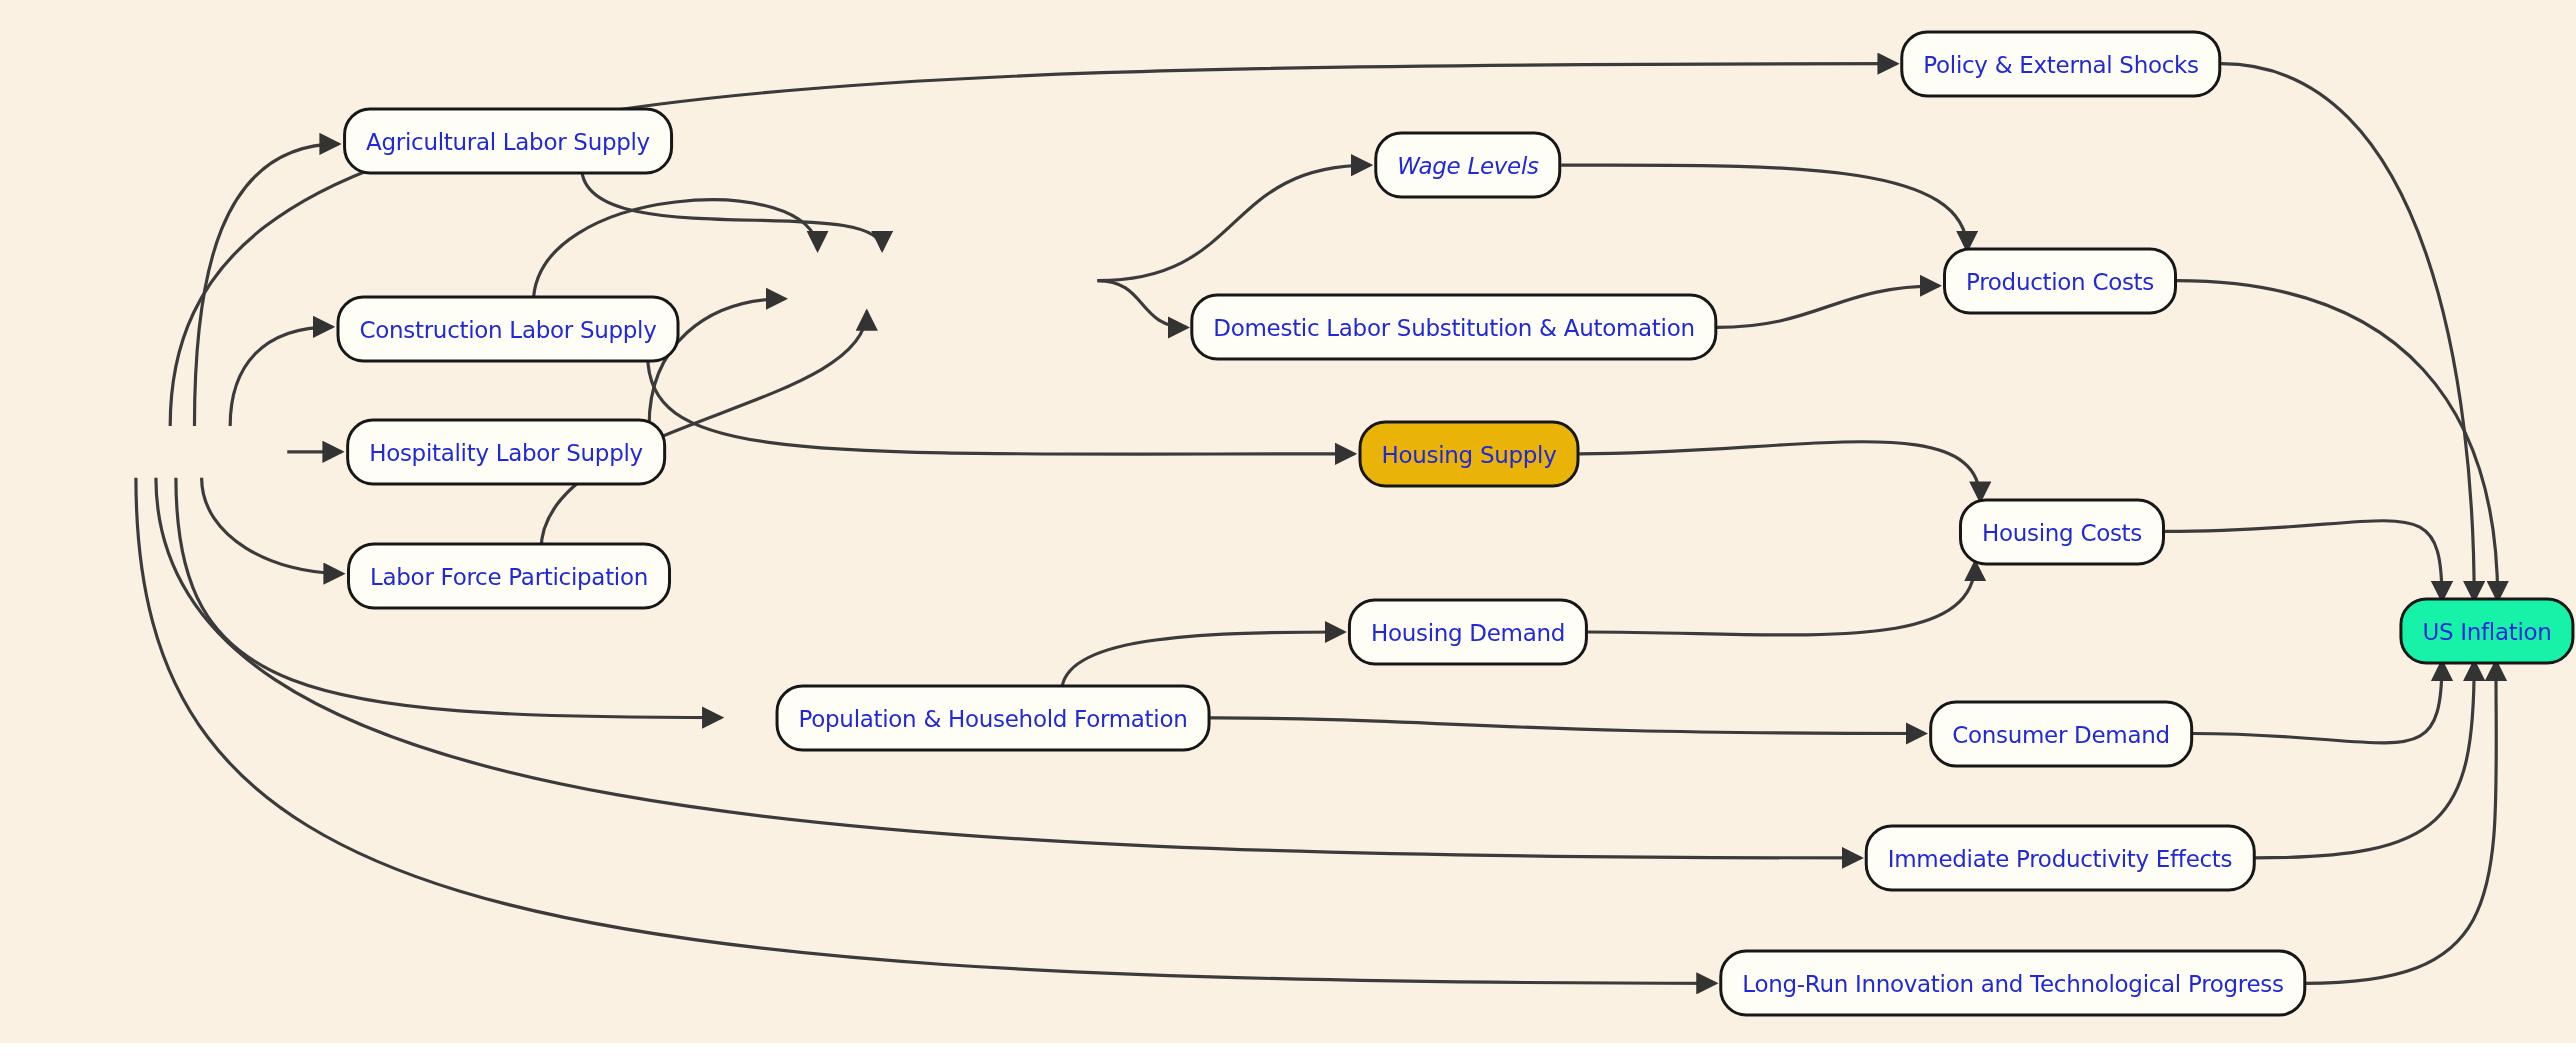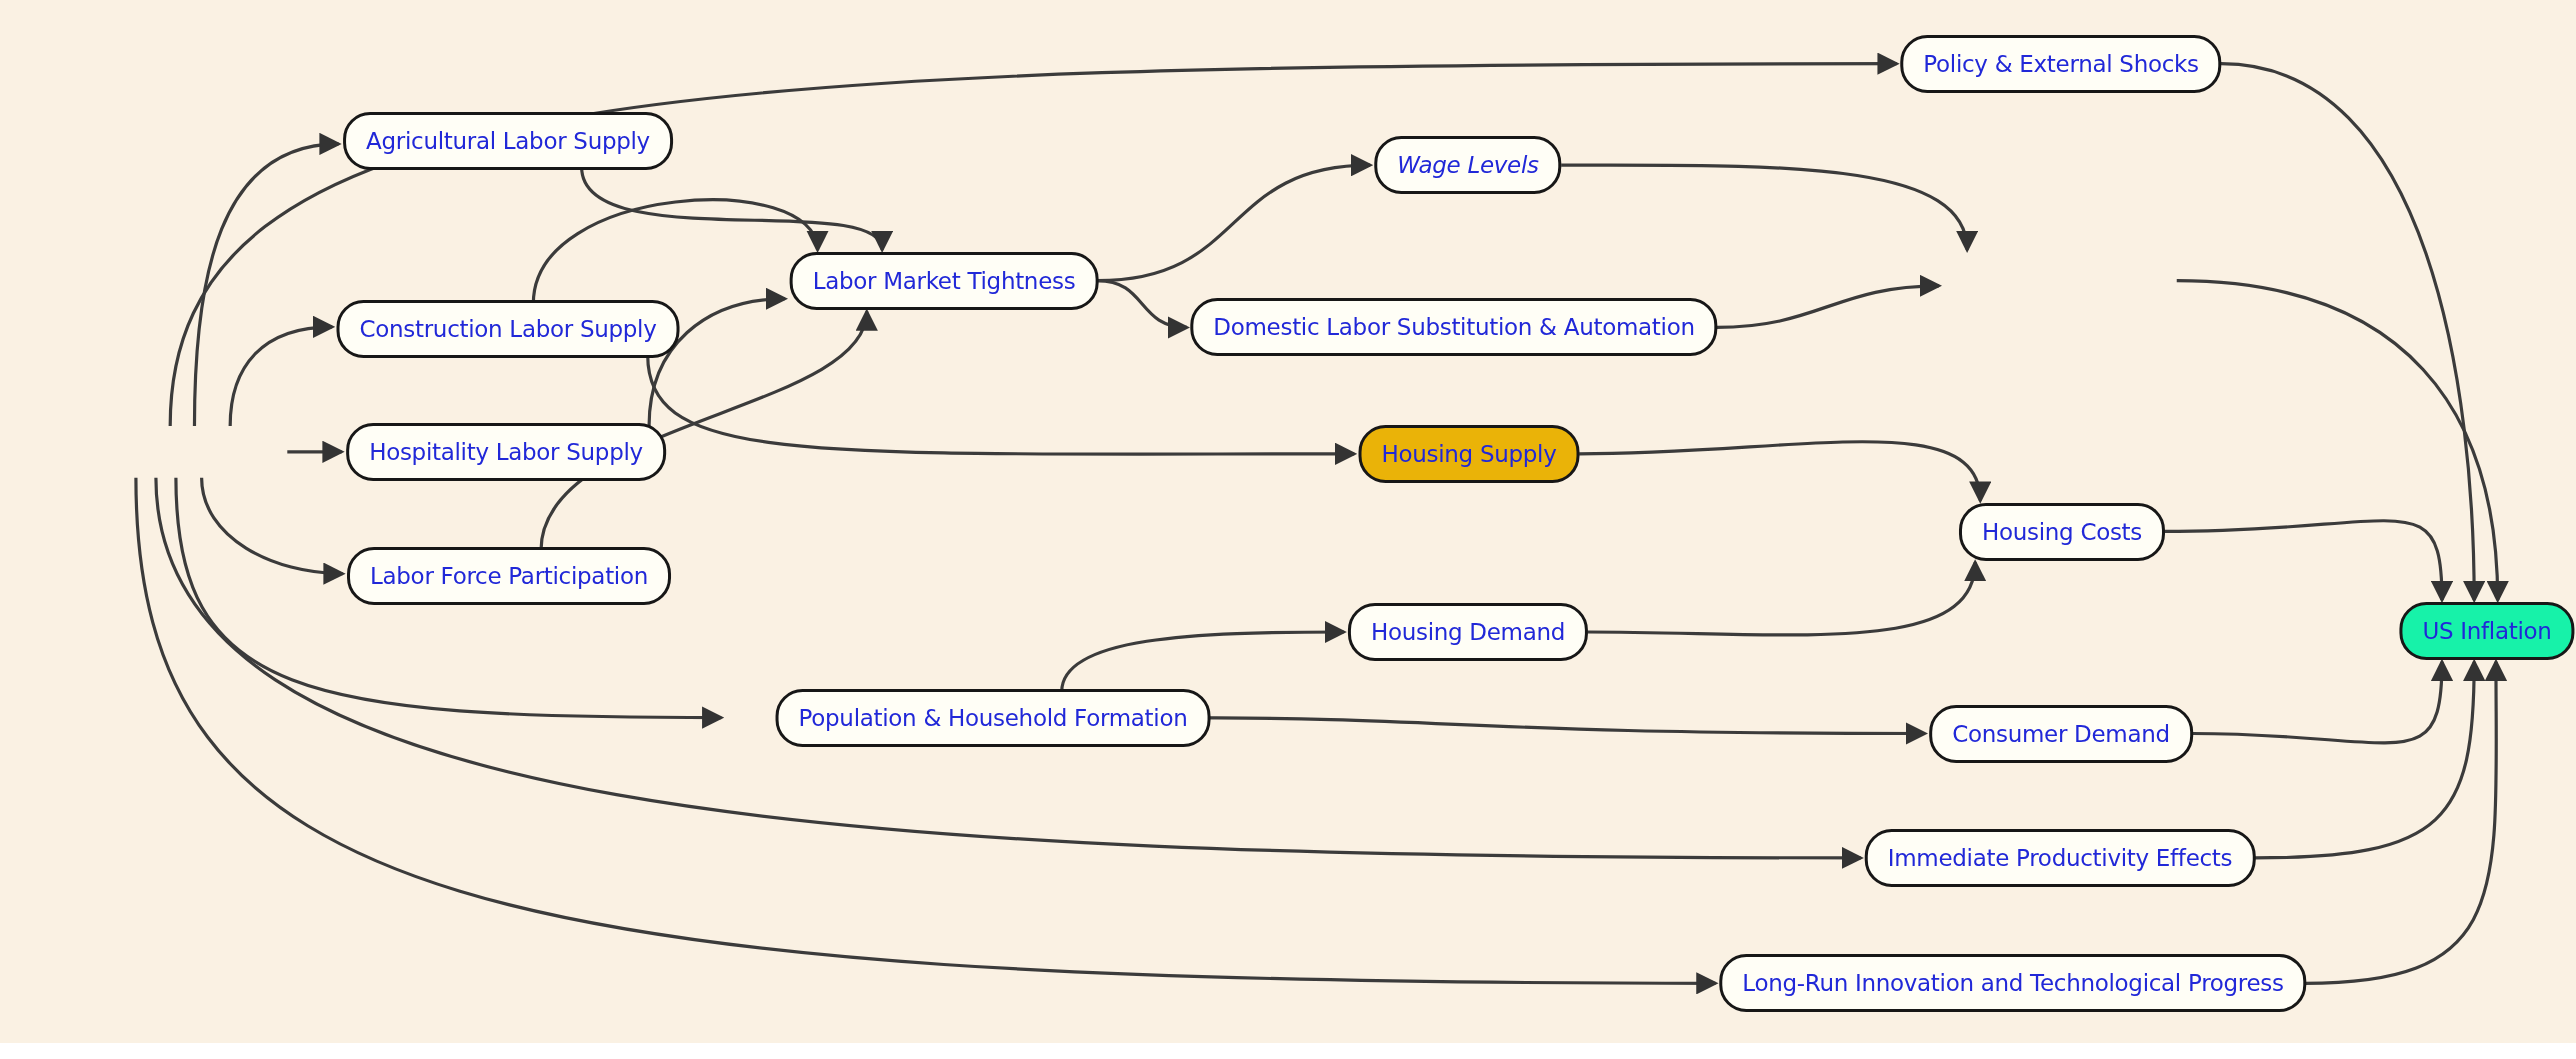--- a/index.html
+++ b/index.html
@@ -3,21 +3,21 @@
 <meta charset="utf-8">
 <style>
   html,body{margin:0;padding:0;background:#ffffff;font-family:"DejaVu Sans","Liberation Sans",sans-serif;}
   .stage{position:relative;width:2576px;height:1059px;background:#ffffff;overflow:hidden;}
   .canvas{position:absolute;left:0;top:0;width:2576px;height:1043px;background:#FAF1E3;}
   .edge-layer{position:absolute;left:0;top:0;z-index:1;}
   .nodes{position:absolute;left:0;top:0;width:100%;height:100%;z-index:2;}
   .node{
     position:absolute;transform:translate(-50%,-50%);
     display:flex;align-items:center;justify-content:center;
-    height:58px;padding:0 20px;box-sizing:border-box;
+    height:67px;padding:0 20px;box-sizing:border-box;
     border:3px solid #171717;border-radius:27px;
     background:#FFFEF6;color:#2128D8;
     font-size:23px;letter-spacing:-0.3px;white-space:nowrap;
   }
   .node span{display:inline-block;}
 </style>
 </head>
 <body>
 
 <div class="stage">
@@ -64,34 +64,34 @@
         </div>
         <div class="node" style="left: 508px; top: 329px; background: rgb(255, 254, 246); border-color: rgb(23, 23, 23); color: rgb(33, 40, 216);">
           <span>Construction Labor Supply</span>
         </div>
         <div class="node" style="left: 506px; top: 452px; background: rgb(255, 254, 246); border-color: rgb(23, 23, 23); color: rgb(33, 40, 216);">
           <span>Hospitality Labor Supply</span>
         </div>
         <div class="node" style="left: 509px; top: 576px; background: rgb(255, 254, 246); border-color: rgb(23, 23, 23); color: rgb(33, 40, 216);">
           <span>Labor Force Participation</span>
         </div>
-        <div class="node" style="left: 944px; top: 281px; background: rgb(255, 254, 246); border-color: rgb(23, 23, 23); color: rgb(33, 40, 216);">
-          <span>Labor Market Tightness</span>
-        </div>
         <div class="node" style="left: 1468px; top: 165px; background: rgb(255, 254, 246); border-color: rgb(23, 23, 23); color: rgb(33, 40, 216); font-style: italic;">
           <span>Wage Levels</span>
         </div>
         <div class="node" style="left: 1454px; top: 327px; background: rgb(255, 254, 246); border-color: rgb(23, 23, 23); color: rgb(33, 40, 216);">
           <span>Domestic Labor Substitution &amp; Automation</span>
         </div>
         <div class="node" style="left: 1469px; top: 454px; background: #eab308; border-color: rgb(23, 23, 23); color: rgb(33, 40, 216);">
           <span>Housing Supply</span>
         </div>
         <div class="node" style="left: 2061px; top: 64px; background: rgb(255, 254, 246); border-color: rgb(23, 23, 23); color: rgb(33, 40, 216);">
           <span>Policy &amp; External Shocks</span>
+        </div>
+        <div class="node" style="left: 2060px; top: 281px; background: rgb(255, 254, 246); border-color: rgb(23, 23, 23); color: rgb(33, 40, 216);">
+          <span>Production Costs</span>
         </div>
         <div class="node" style="left: 2062px; top: 532px; background: rgb(255, 254, 246); border-color: rgb(23, 23, 23); color: rgb(33, 40, 216);">
           <span>Housing Costs</span>
         </div>
         <div class="node" style="left: 1468px; top: 632px; background: rgb(255, 254, 246); border-color: rgb(23, 23, 23); color: rgb(33, 40, 216);">
           <span>Housing Demand</span>
         </div>
         <div class="node" style="left: 993px; top: 718px; background: rgb(255, 254, 246); border-color: rgb(23, 23, 23); color: rgb(33, 40, 216);">
           <span>Population &amp; Household Formation</span>
         </div>

